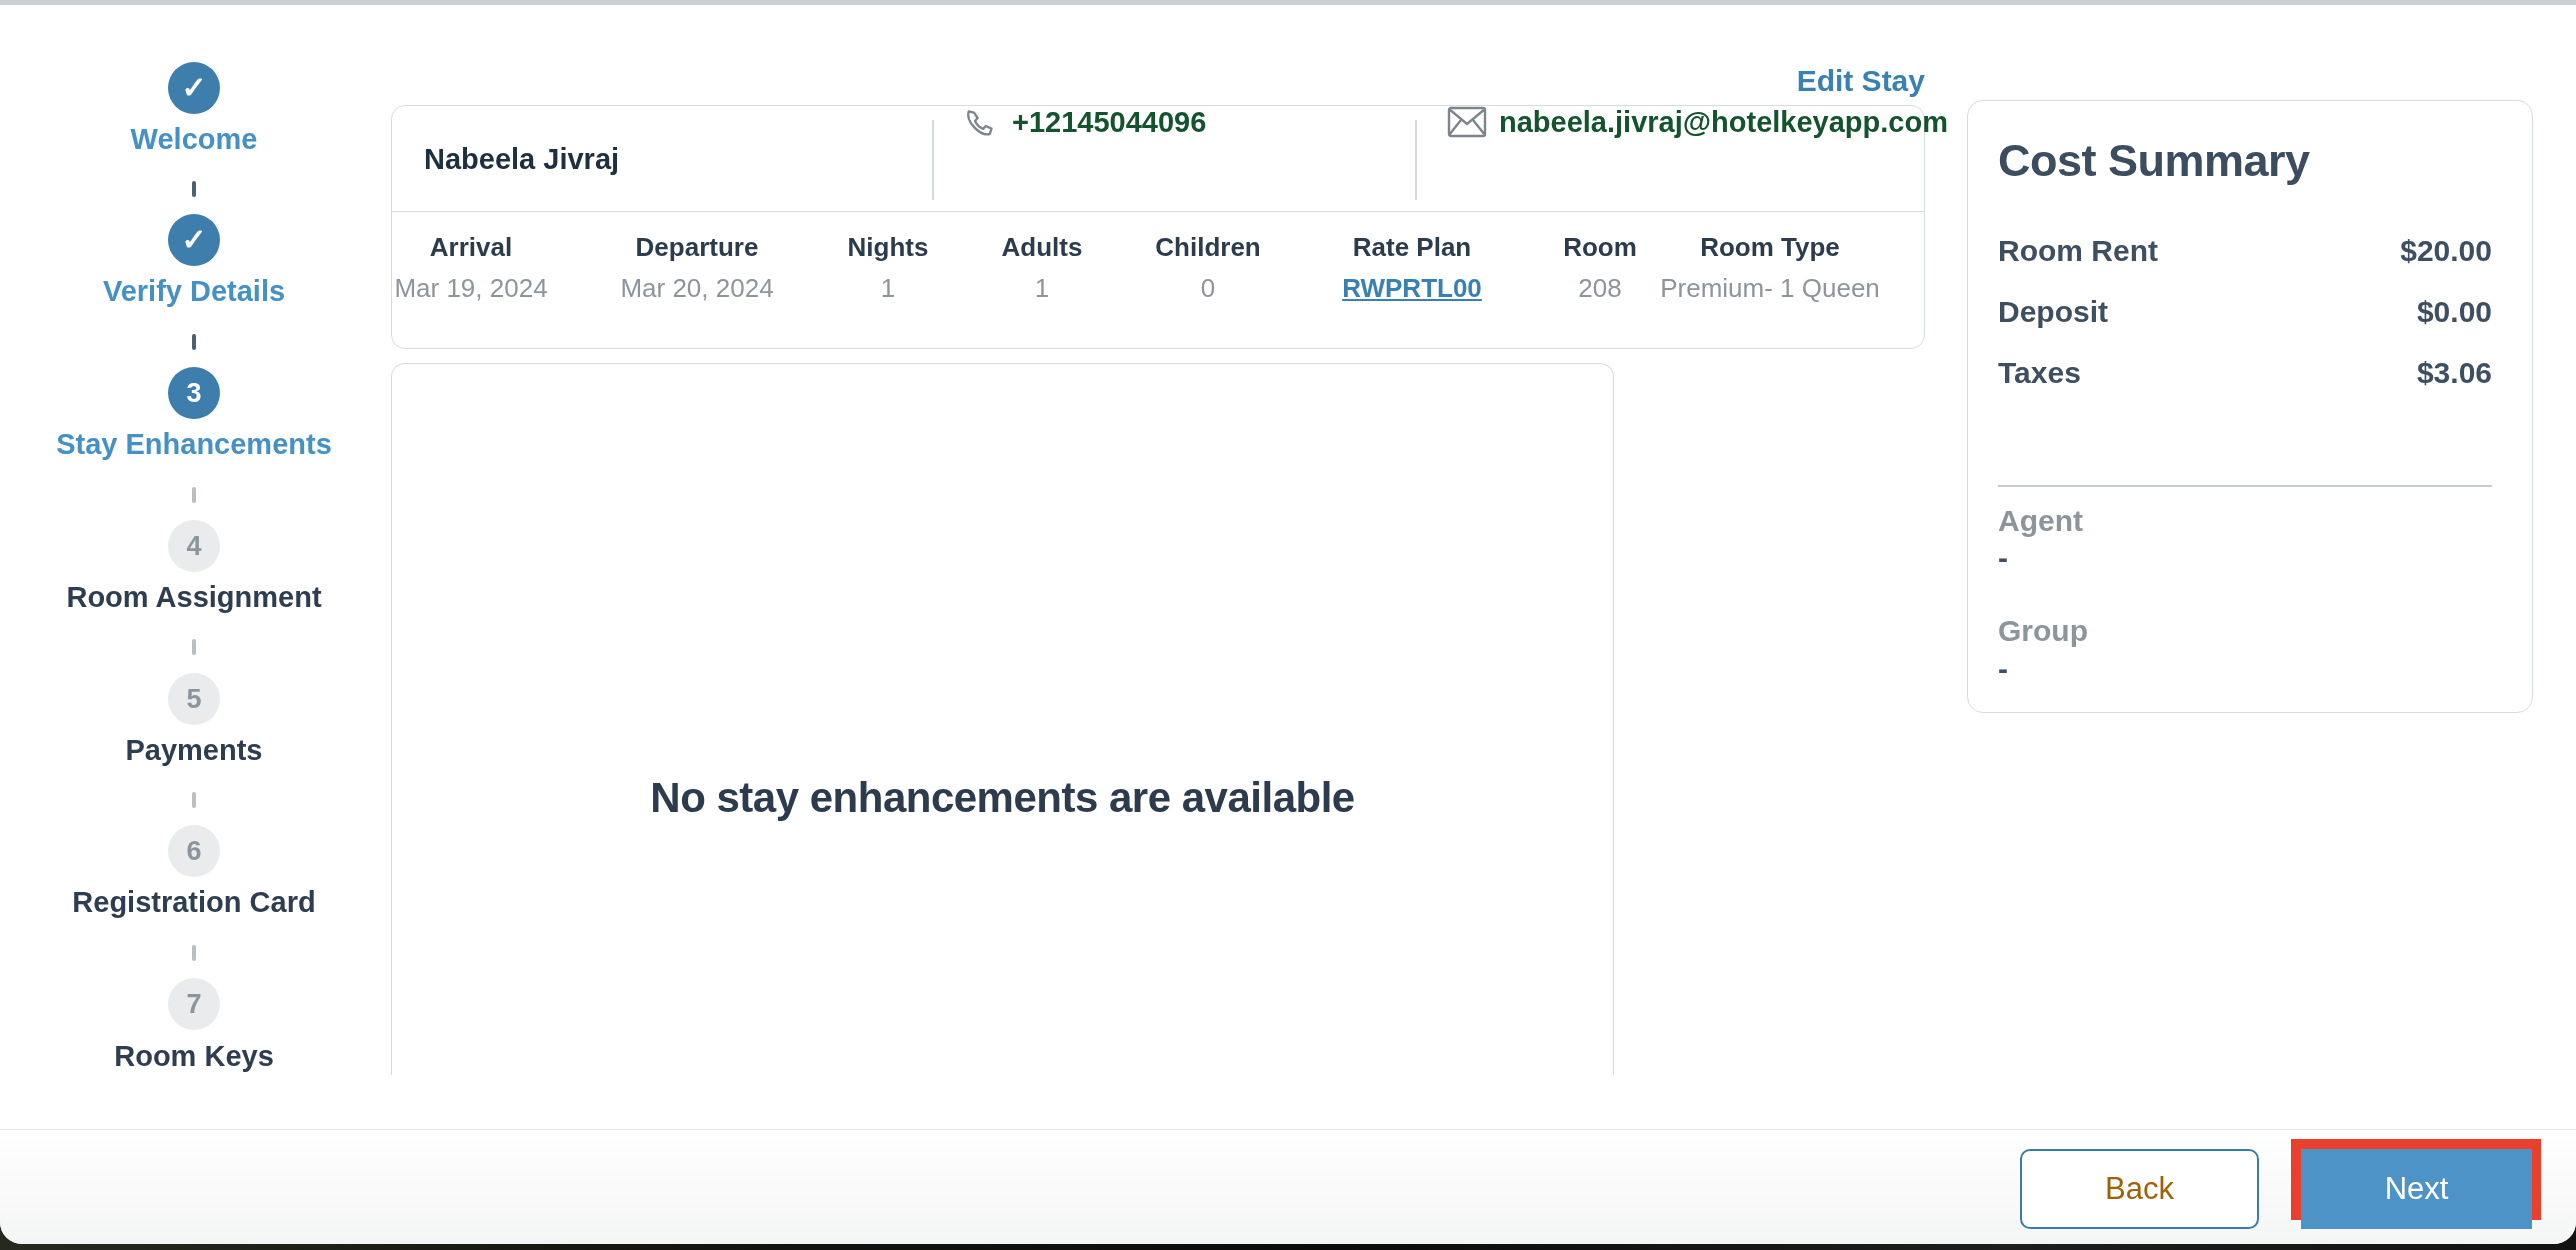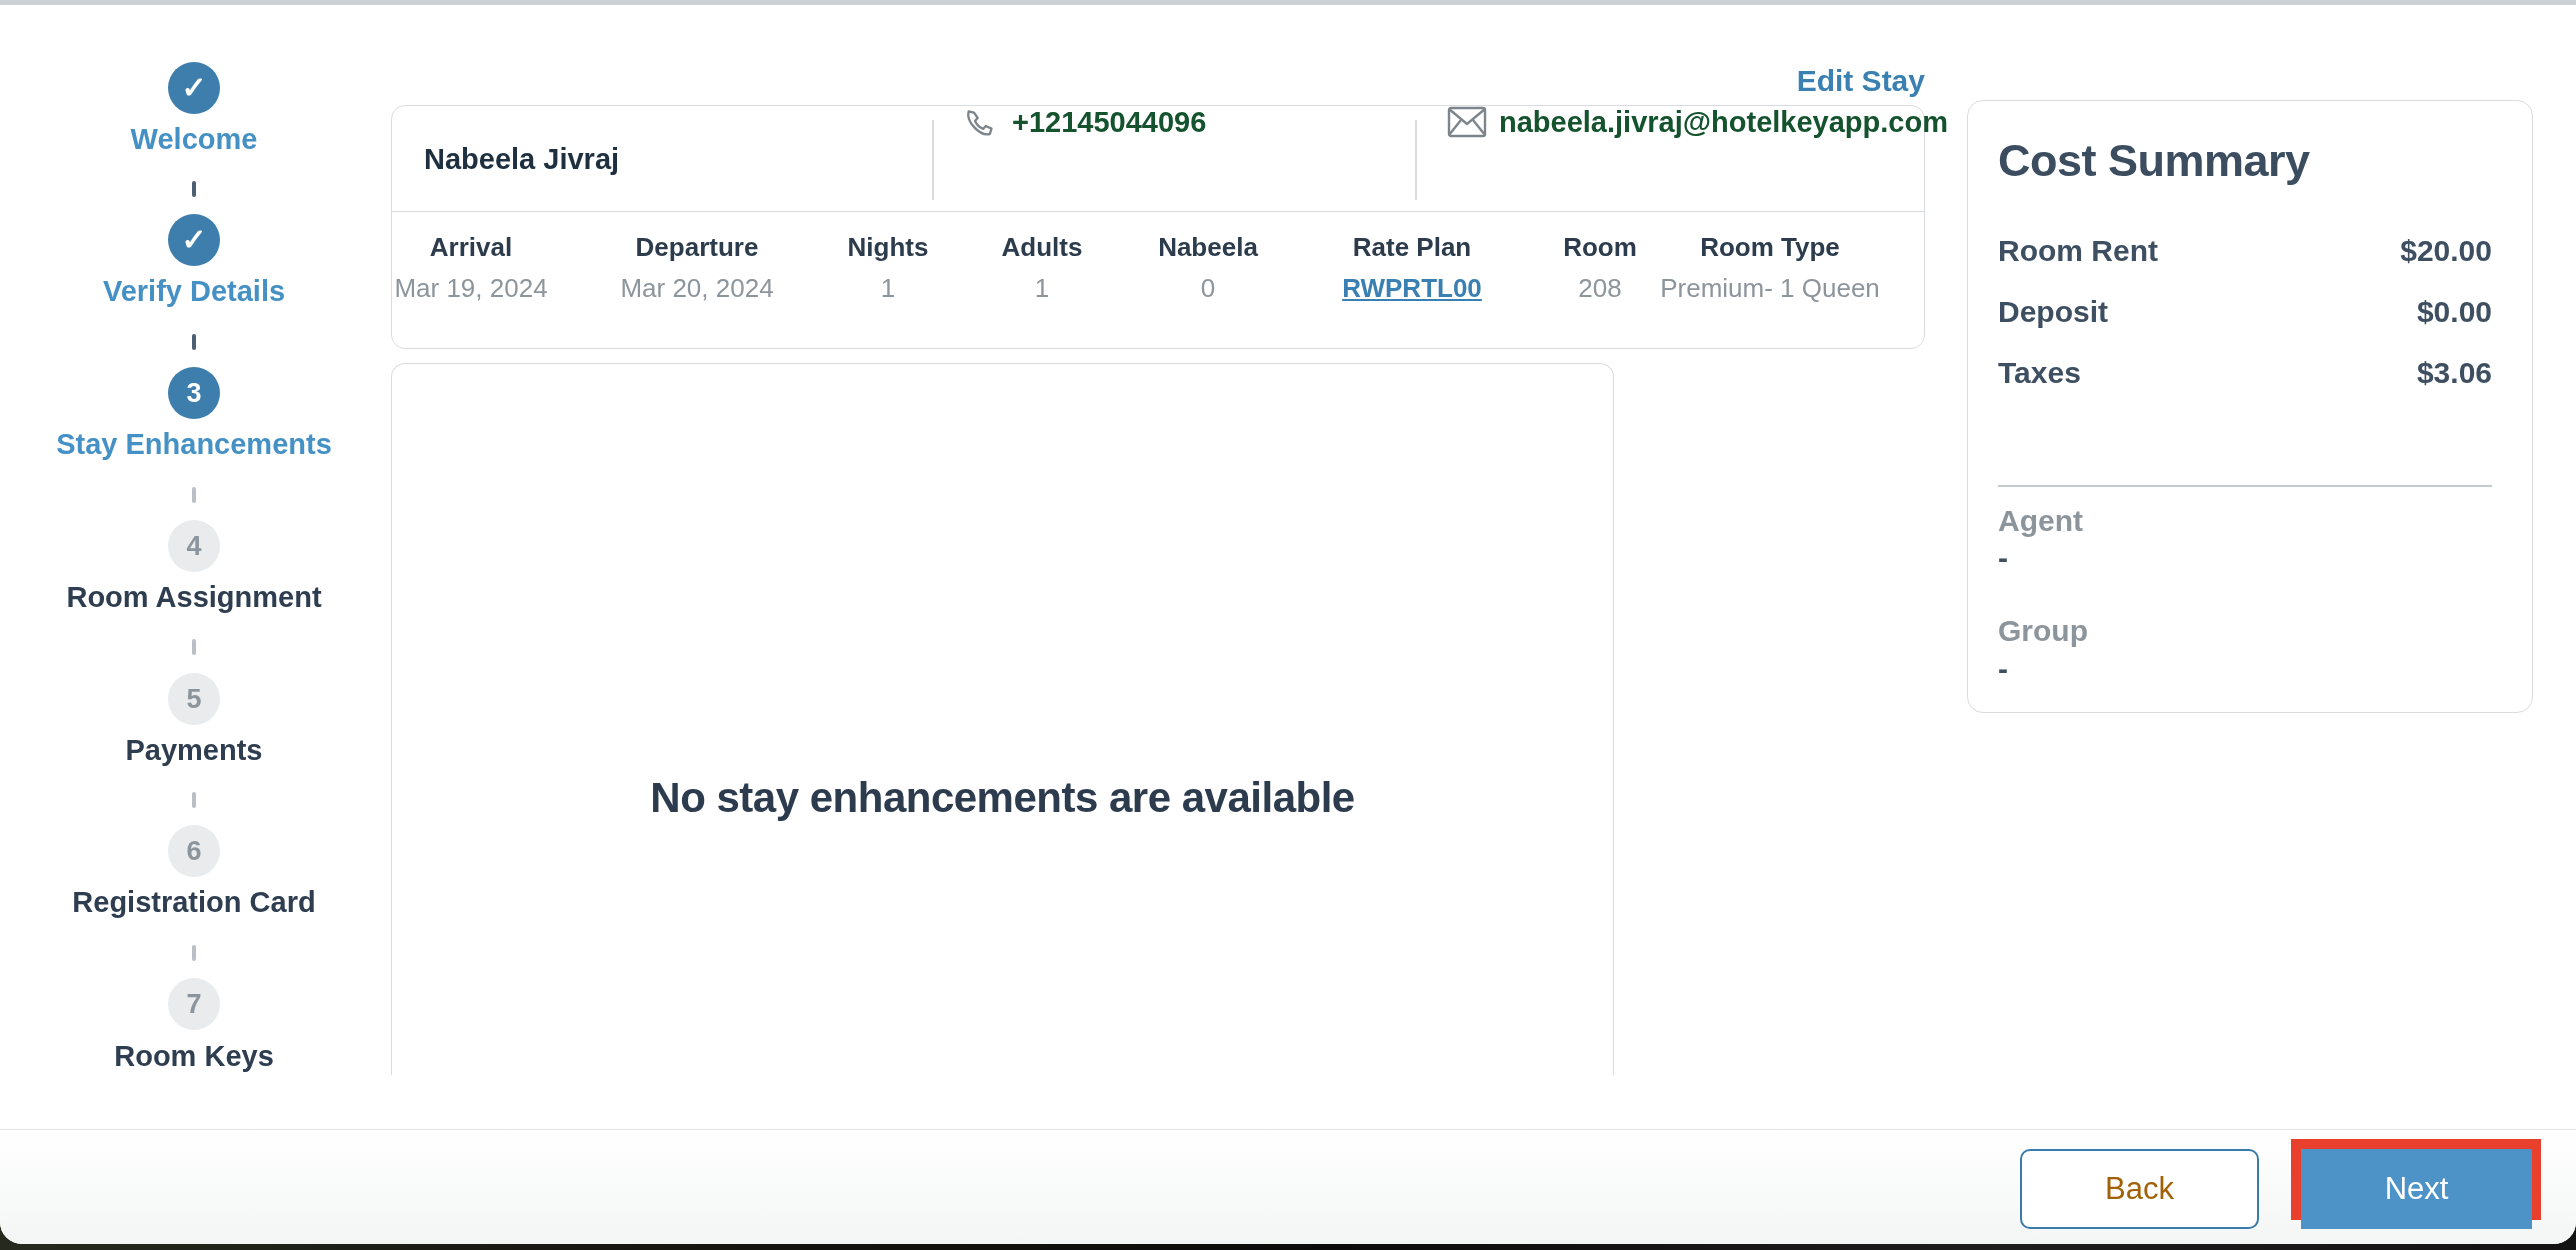--- a/index.html
+++ b/index.html
@@ -192,21 +192,21 @@
       </div>
       <div class="stay-col" style="left:496px">
         <div class="hdr">Nights</div>
         <div class="val">1</div>
       </div>
       <div class="stay-col" style="left:650px">
         <div class="hdr">Adults</div>
         <div class="val">1</div>
       </div>
       <div class="stay-col" style="left:816px">
-        <div class="hdr">Nabeela</div>
+        <div class="hdr">Children</div>
         <div class="val">0</div>
       </div>
       <div class="stay-col" style="left:1020px">
         <div class="hdr">Rate Plan</div>
         <div class="val link">RWPRTL00</div>
       </div>
       <div class="stay-col" style="left:1208px">
         <div class="hdr">Room</div>
         <div class="val">208</div>
       </div>

